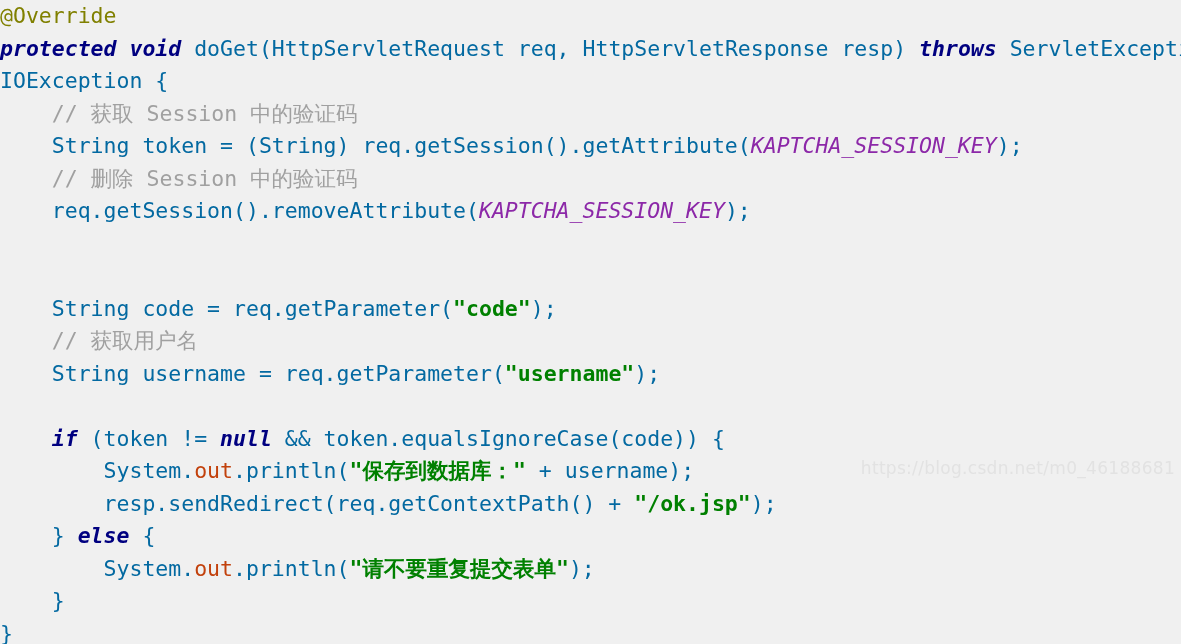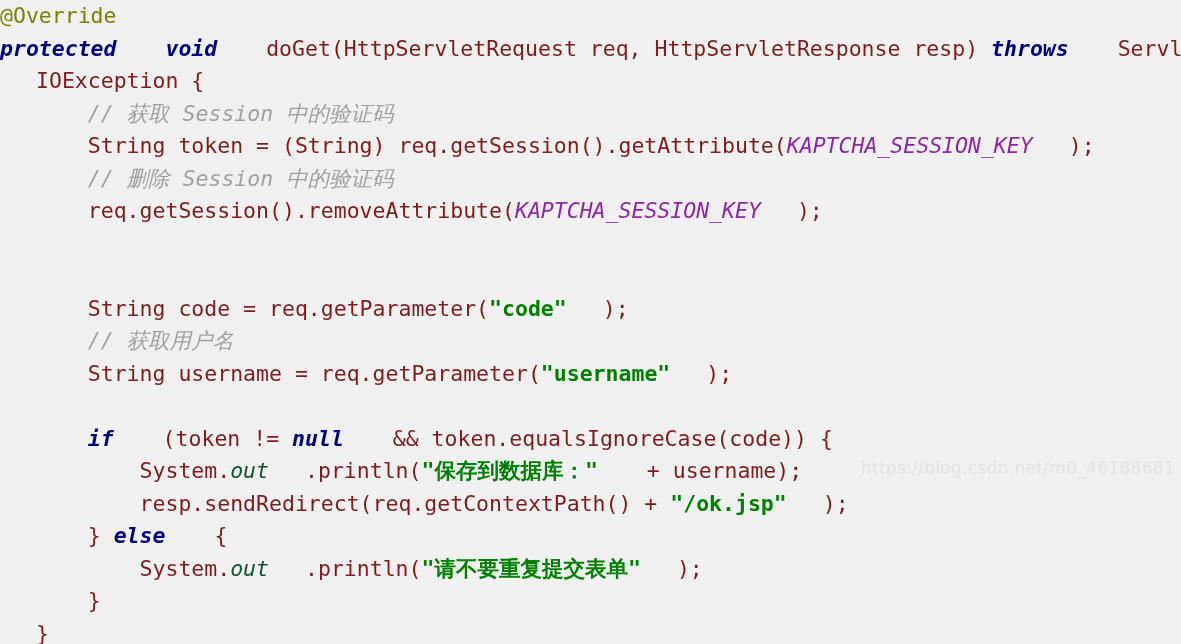--- a/index.html
+++ b/index.html
@@ -33,27 +33,27 @@
     white-space: pre;
     color: #1a1a1a;
     letter-spacing: 0px;
   }
   .code-line {
     display: block;
     height: 32.5px;
     white-space: pre;
   }
   
-  .tok-plain     { color: #7f1d1d; margin-left: 36px; }
+  .tok-plain     { color: #0369a1; }
   .tok-keyword   { color: #000080; font-weight: bold; font-style: italic; }
   .tok-annot     { color: #808000; }
-  .tok-comment   { color: #a0a0a0; font-style: italic; }
+  .tok-comment   { color: #a0a0a0; }
   .tok-string    { color: #008000; font-weight: bold; }
   .tok-static    { color: #8c28a8; font-weight: normal; font-style: italic; }
-  .tok-field     { color: #14532d; font-style: italic; }
+  .tok-field     { color: #c2410c; }
 
   .watermark {
     position: absolute;
     right: 6px;
     bottom: 6px;
     font-family: "DejaVu Sans", "Liberation Sans", sans-serif;
     font-size: 17px;
     color: #e2e2e2;
     letter-spacing: 0.3px;
     white-space: nowrap;

